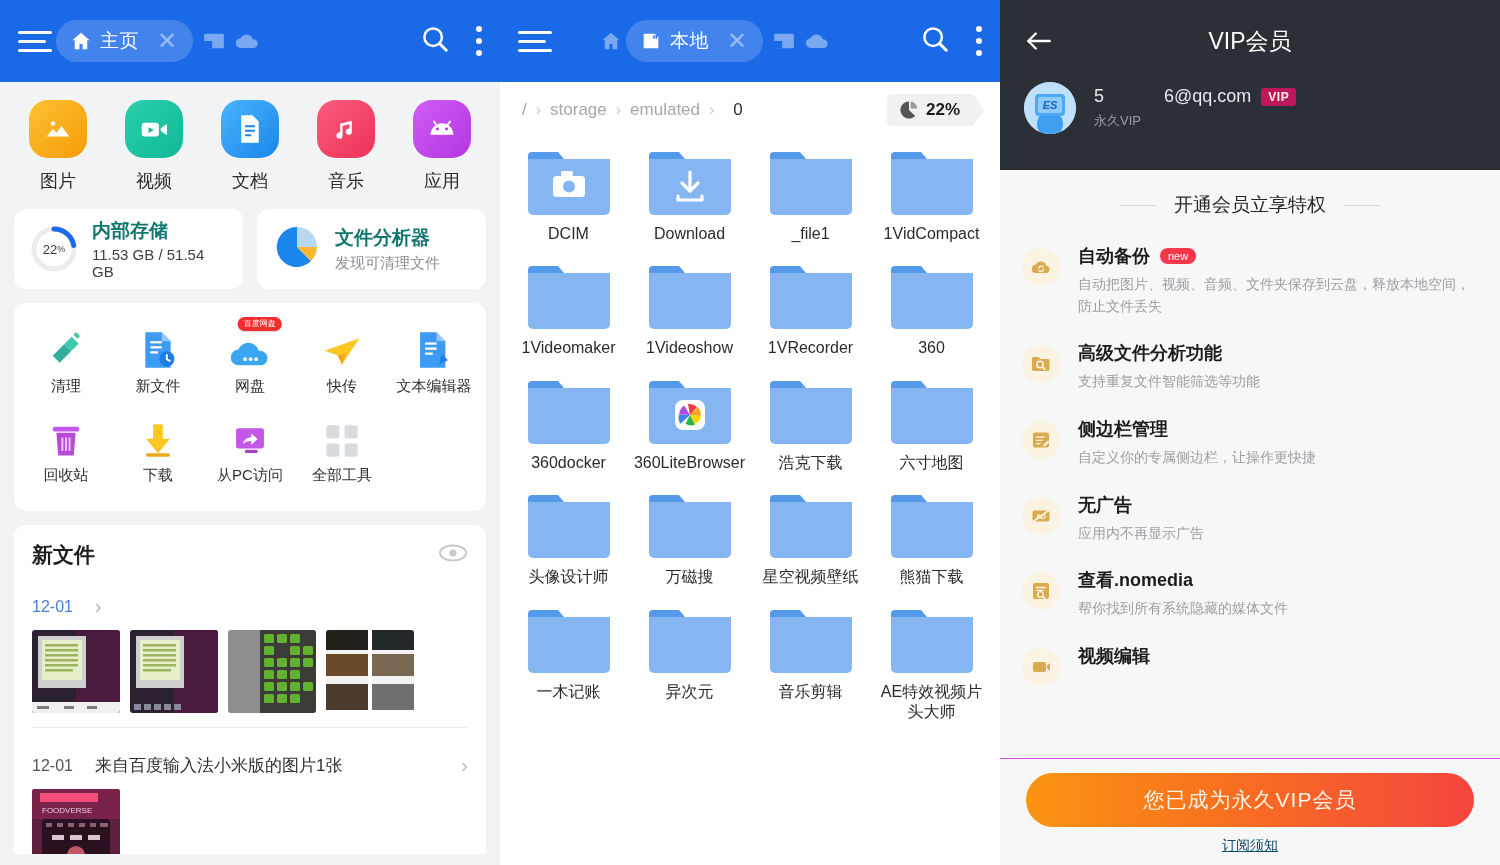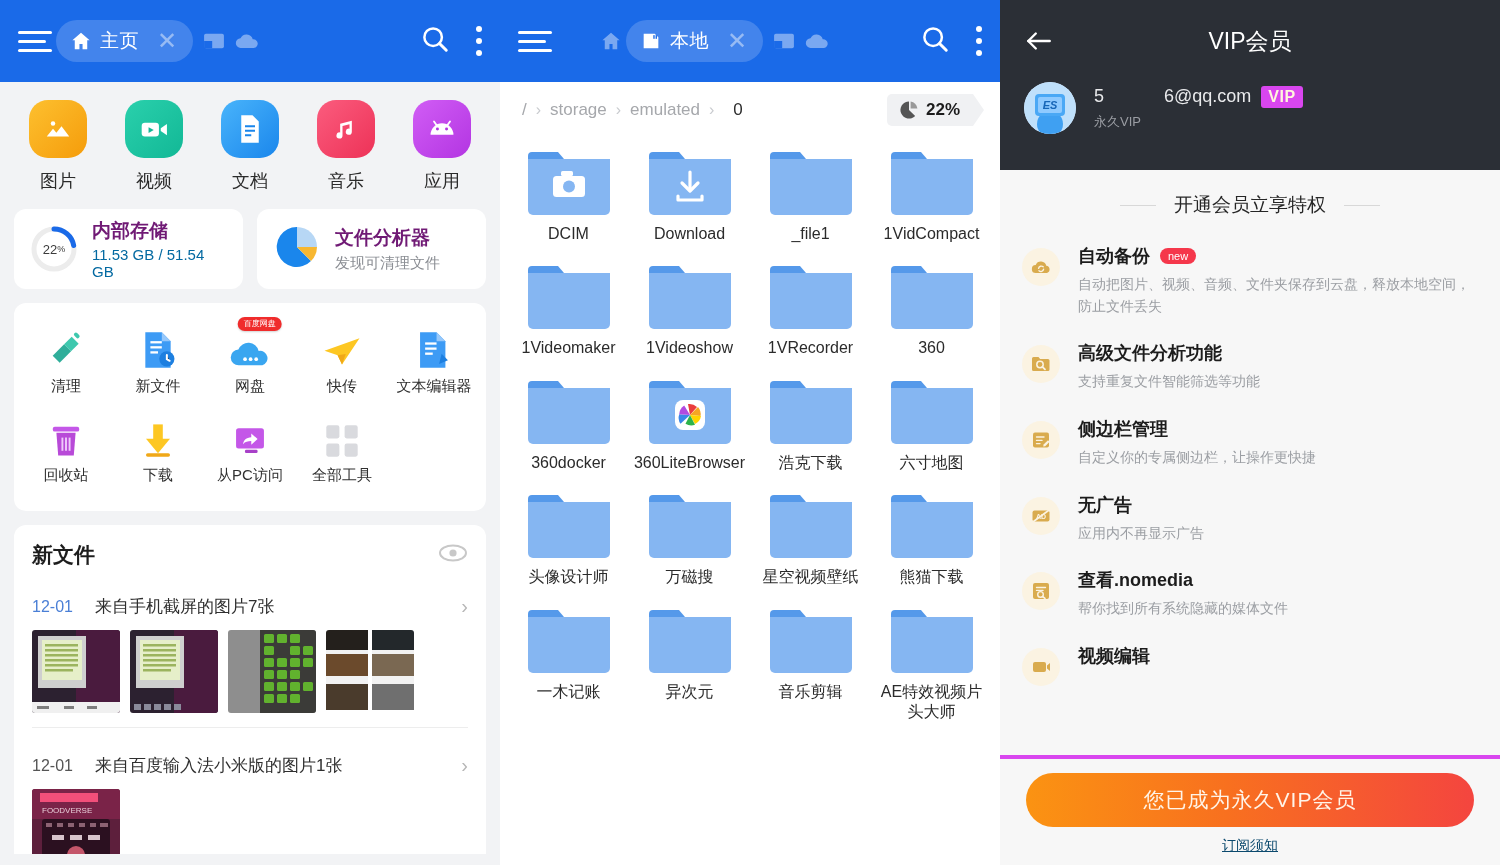--- a/index.html
+++ b/index.html
@@ -53,23 +53,23 @@
     width: 58px; height: 58px; border-radius: 19px; margin: 0 auto 11px auto;
     display: flex; align-items: center; justify-content: center;
   }
   .cat .lbl { font-size: 18px; color: #2b2b2b; }
 
   .card-row { display: flex; gap: 14px; padding: 0 14px; }
   .card {
     flex: 1; background: #fff; border-radius: 12px; height: 80px;
     display: flex; align-items: center; padding: 0 16px; gap: 14px; cursor: pointer;
   }
-  .card .t1 { font-size: 19px; font-weight: bold; color: #701a75; line-height: 1.35;}
+  .card .t1 { font-size: 19px; font-weight: bold; color: #0f766e; line-height: 1.35;}
   .card .t2 { font-size: 15px; color: #8a8d93; margin-top: 3px; }
-  .card .t2.sub { color: #0369a1; }
+  .card .t2.sub { color: #404040; }
 
   .donut { width: 48px; height: 48px; position: relative; flex: none; }
   .donut svg { transform: rotate(-90deg); }
   .donut .pct {
     position: absolute; inset: 0; display: flex; align-items: center; justify-content: center;
     font-size: 13px; color: #3b3b3b;
   }
   .donut .pct sup { font-size: 9px; }
 
   .tools-card {
@@ -126,41 +126,41 @@
   .vip-topbar { height: 82px; display: flex; align-items: center; padding: 0 24px; }
   .backarrow { width: 30px; height: 30px; position: relative; cursor: pointer; }
   .vip-title { flex: 1; text-align: center; color: #fff; font-size: 23px; margin-right: 30px; }
   .vip-user { display: flex; align-items: center; padding: 0 24px; gap: 18px; }
   .avatar {
     width: 52px; height: 52px; border-radius: 50%; flex: none;
     background: #cfe5fb; display: flex; align-items: center; justify-content: center; overflow:hidden;
   }
   .vip-email { color: #e9eaec; font-size: 18px; display: flex; align-items: center; gap: 10px; }
   .blur-seg { display:inline-block; width: 40px; }
-  .vipmini { background: #d946ef; color: #fff5dd; font-size: 16px; font-weight: bold;
+  .vipmini { background: #be185d; color: #fff5dd; font-size: 12px; font-weight: bold;
              border-radius: 3px; padding: 2px 7px; letter-spacing: .5px;}
   .vip-sub { color: #9a9da3; font-size: 13px; margin-top: 5px; }
 
   .perk-title-wrap { display: flex; align-items: center; justify-content: center; gap: 18px; padding: 22px 0 10px 0; }
   .perk-title { font-size: 19px; color: #262626; }
   .hline { width: 36px; height: 1px; background: #d8d8d8; }
 
   .perks { padding: 6px 22px 0 22px; height: 520px; overflow: hidden; }
   .perk { display: flex; gap: 18px; padding: 10px 0 14px 0; }
   .perk-ic {
     width: 38px; height: 38px; border-radius: 50%; background: #fbf3e2; flex: none;
     display: flex; align-items: center; justify-content: center; margin-top: 4px;
   }
   .perk-h { font-size: 18px; color: #1c1c1c; font-weight: bold; display: flex; align-items: center; gap: 10px; }
   .badge-new { background: #f5374b; color:#fff; font-size: 11px; border-radius: 9px; padding: 2px 8px; font-weight: normal;}
   .perk-d { font-size: 14px; color: #9b9ea3; margin-top: 6px; line-height: 1.55; }
 
   .vip-footer {
     position: absolute; left: 0; bottom: 0; width: 500px;
-    background: #f7f7f7; border-top: 4px solid #d946ef;
+    background: #f7f7f7; border-top: 1px solid #d946ef;
     padding: 14px 26px 10px 26px;
   }
   .cta {
     height: 54px; border-radius: 27px; width: 100%;
     background: linear-gradient(90deg, #fb9312 0%, #f8701f 45%, #f4453f 100%);
     color: #fff4e8; font-size: 21px; display: flex; align-items: center; justify-content: center;
     letter-spacing: 1px; cursor: pointer; border: none;
   }
   .sublink { display: block; text-align: center; margin-top: 10px; font-size: 14px;
              color: #0c4a6e; text-decoration: underline; cursor: pointer; }
@@ -423,21 +423,20 @@
           <span>
             <svg width="30" height="20" viewBox="0 0 30 20">
                 <ellipse cx="15" cy="10" rx="13" ry="7.5" fill="none" stroke="#c8c8c8" stroke-width="2"></ellipse>
                 <circle cx="15" cy="10" r="3.6" fill="#c8c8c8"></circle>
               </svg>
           </span>
         </div>
 
         <div class="nf-row">
           <span class="nf-date">12-01</span>
-          <span class="nf-text">来自手机截屏的图片7张</span>
           <span class="chev">›</span>
         </div>
         <div class="thumbs">
           <div class="thumb">
             <svg width="88" height="83" viewBox="0 0 88 83">
                 <rect width="88" height="83" fill="#2c2130"></rect>
                 <rect x="44" width="44" height="83" fill="#4a1b3e"></rect>
                 <rect x="6" y="6" width="48" height="52" fill="#cfcfcf"></rect>
                 <rect x="10" y="10" width="40" height="40" fill="#e6efc9"></rect>
                 <g fill="#9bb45e">

